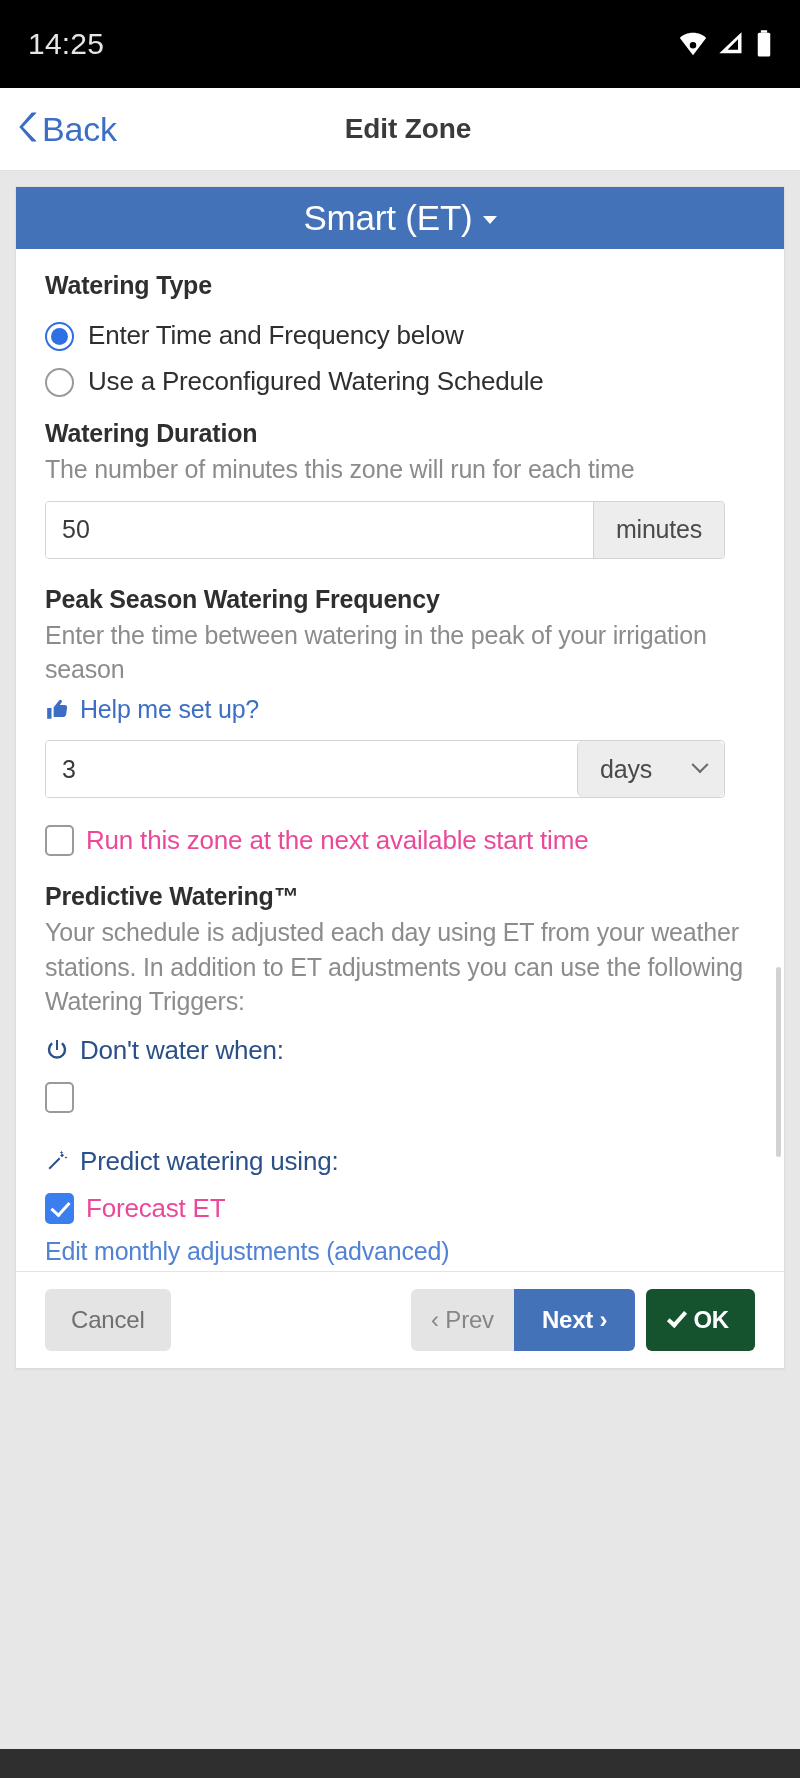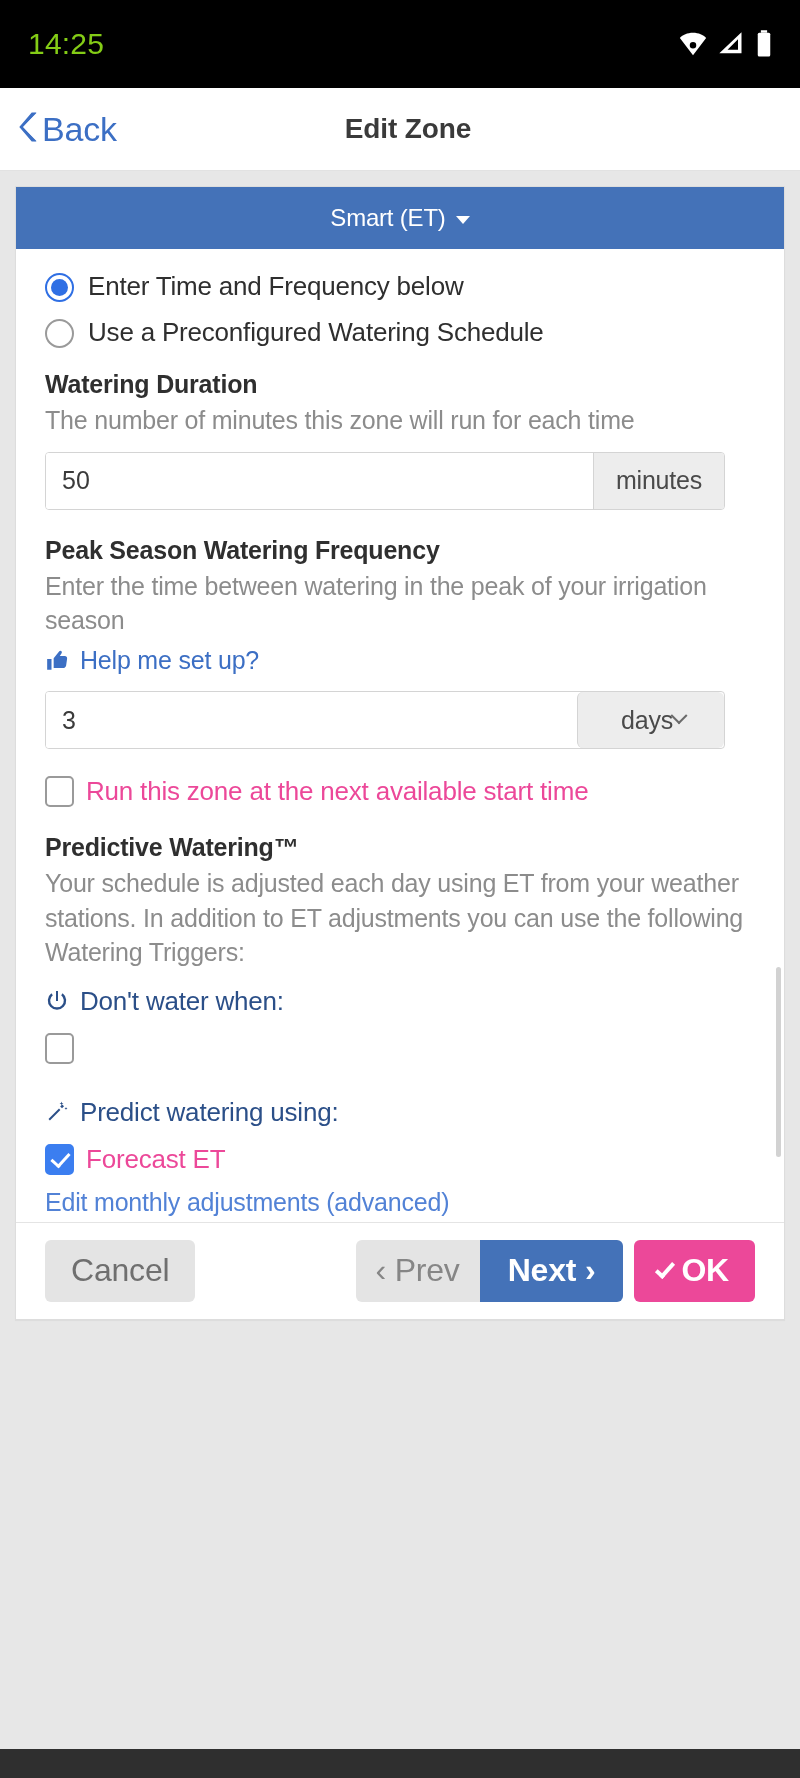--- a/index.html
+++ b/index.html
@@ -17,21 +17,21 @@
     display: flex;
     align-items: center;
     justify-content: space-between;
     padding: 0 26px 0 28px;
     color: #ffffff;
   }
   .status-time {
     font-size: 30px;
     letter-spacing: .2px;
     font-weight: 400;
-    color: #84cc16;
+    color: #e5e5e5;
   }
   .status-icons {
     display: flex;
     align-items: center;
     gap: 9px;
   }
   .status-icons svg { display: block; }
 
   
   .nav-bar {
@@ -85,21 +85,21 @@
   .mode-header {
     background: #4472b8;
     height: 62px;
     display: flex;
     align-items: center;
     justify-content: center;
     color: #ffffff;
     cursor: pointer;
   }
   .mode-header-label {
-    font-size: 24px;
+    font-size: 35px;
     color: #ffffff;
     letter-spacing: -.2px;
   }
   .caret-down {
     width: 0; height: 0;
     border-left: 7px solid transparent;
     border-right: 7px solid transparent;
     border-top: 8px solid #ffffff;
     margin-left: 10px;
     margin-top: 4px;
@@ -189,20 +189,21 @@
     border-left: 1px solid #d4d4d4;
     display: flex;
     align-items: center;
     justify-content: center;
     font-size: 25px;
     color: #4a4a4a;
     letter-spacing: -.2px;
   }
   .input-group .addon.select {
     width: 147px;
+    justify-content: space-between;
     padding: 0 18px 0 22px;
     cursor: pointer;
     border-radius: 6px;
   }
   .chev-sm {
     width: 12px; height: 12px;
     border-right: 2px solid #6a6a6a;
     border-bottom: 2px solid #6a6a6a;
     transform: rotate(45deg) translate(-3px,-3px);
   }
@@ -293,21 +294,21 @@
   .card-footer {
     border-top: 1px solid #e4e4e4;
     height: 97px;
     display: flex;
     align-items: center;
     padding: 0 29px;
     justify-content: space-between;
   }
   .btn {
     font-family: "Liberation Sans", sans-serif;
-    font-size: 32px;
+    font-size: 24px;
     border: none;
     cursor: pointer;
     letter-spacing: -.2px;
   }
   .btn-cancel {
     background: #e4e4e4;
     color: #6f6f6f;
     height: 62px;
     padding: 0 26px;
     border-radius: 6px;
@@ -322,21 +323,21 @@
   }
   .btn-next {
     background: #4472b8;
     color: #ffffff;
     height: 62px;
     padding: 0 28px;
     border-radius: 0 6px 6px 0;
     font-weight: 700;
   }
   .btn-ok {
-    background: #ec4899;
+    background: #14532d;
     color: #ffffff;
     height: 62px;
     padding: 0 26px;
     border-radius: 6px;
     margin-left: 11px;
     display: flex;
     align-items: center;
     gap: 11px;
     font-weight: 700;
   }
@@ -400,20 +401,21 @@
   <div class="card">
 
     <div class="mode-header">
       <span class="mode-header-label">Smart (ET)</span>
       <span class="caret-down"></span>
     </div>
 
     <div class="card-body">
 
       
+      <h3 class="section-title">Watering Type</h3>
 
       <div class="radio-row">
         <span class="radio checked"></span>
         <span class="radio-label">Enter Time and Frequency below</span>
       </div>
 
       <div class="radio-row">
         <span class="radio"></span>
         <span class="radio-label">Use a Preconfigured Watering Schedule</span>
       </div>

